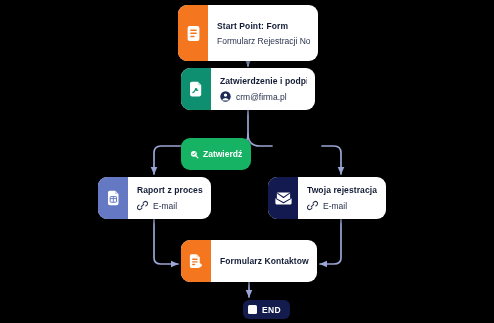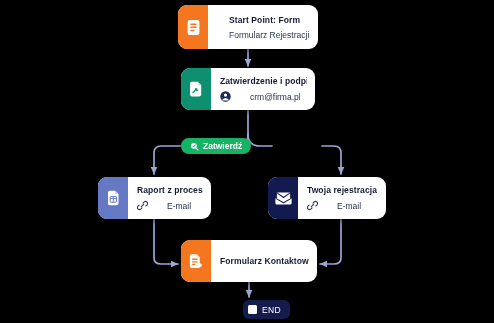--- a/index.html
+++ b/index.html
@@ -66,54 +66,54 @@
     white-space: nowrap;
     overflow: hidden;
   }
   .sub {
     font-size: 8.5px;
     color: #26304d;
     white-space: nowrap;
     overflow: hidden;
     display: flex;
     align-items: center;
-    gap: 19px;
+    gap: 5px;
   }
   .sub-plain {
     font-size: 8.5px;
     color: #2b3450;
     white-space: nowrap;
     overflow: hidden;
   }
   .mini-icon {
     flex: 0 0 auto;
     display: flex;
     align-items: center;
   }
 
   
   .tile-orange { background: #f4761f; }
   .tile-green  { background: #0e9070; }
   .tile-peri   { background: #6478c4; }
   .tile-navy   { background: #121a4f; }
 
   
-  #node-start   { left: 178px; top: 5px;   width: 140px; height: 44px; gap: 12px; }
+  #node-start   { left: 178px; top: 5px;   width: 140px; height: 56px; }
   #node-crm     { left: 181px; top: 68px;  width: 134px; height: 42px; }
   #node-report  { left: 98px;  top: 177px; width: 113px; height: 42px; }
   #node-reject  { left: 268px; top: 177px; width: 118px; height: 42px; }
   #node-contact { left: 181px; top: 240px; width: 136px; height: 42px; }
 
   
   .pill {
     position: absolute;
     display: flex;
     align-items: center;
     gap: 4px;
-    height: 16px;
+    height: 32px;
     padding: 0 9px;
     border-radius: 9px;
     font-size: 8.5px;
     font-weight: bold;
     color: #ffffff;
     white-space: nowrap;
     box-shadow: 0 1px 3px rgba(0,0,0,0.45);
     box-sizing: border-box;
   }
   .pill-approve { background: #17b364; left: 181px; top: 138px; }
@@ -129,21 +129,21 @@
     align-items: center;
     gap: 5px;
     padding: 0 9px 0 5px;
     background: #141c4d;
     border-radius: 6px;
     box-shadow: 0 2px 4px rgba(0,0,0,0.5);
     box-sizing: border-box;
   }
   #node-end .end-label {
     font-size: 8.5px;
-    font-weight: normal;
+    font-weight: bold;
     color: #ffffff;
     letter-spacing: 0.4px;
   }
   .stop-square {
     width: 9px;
     height: 9px;
     background: #ffffff;
     border-radius: 1.5px;
     flex: 0 0 auto;
   }

